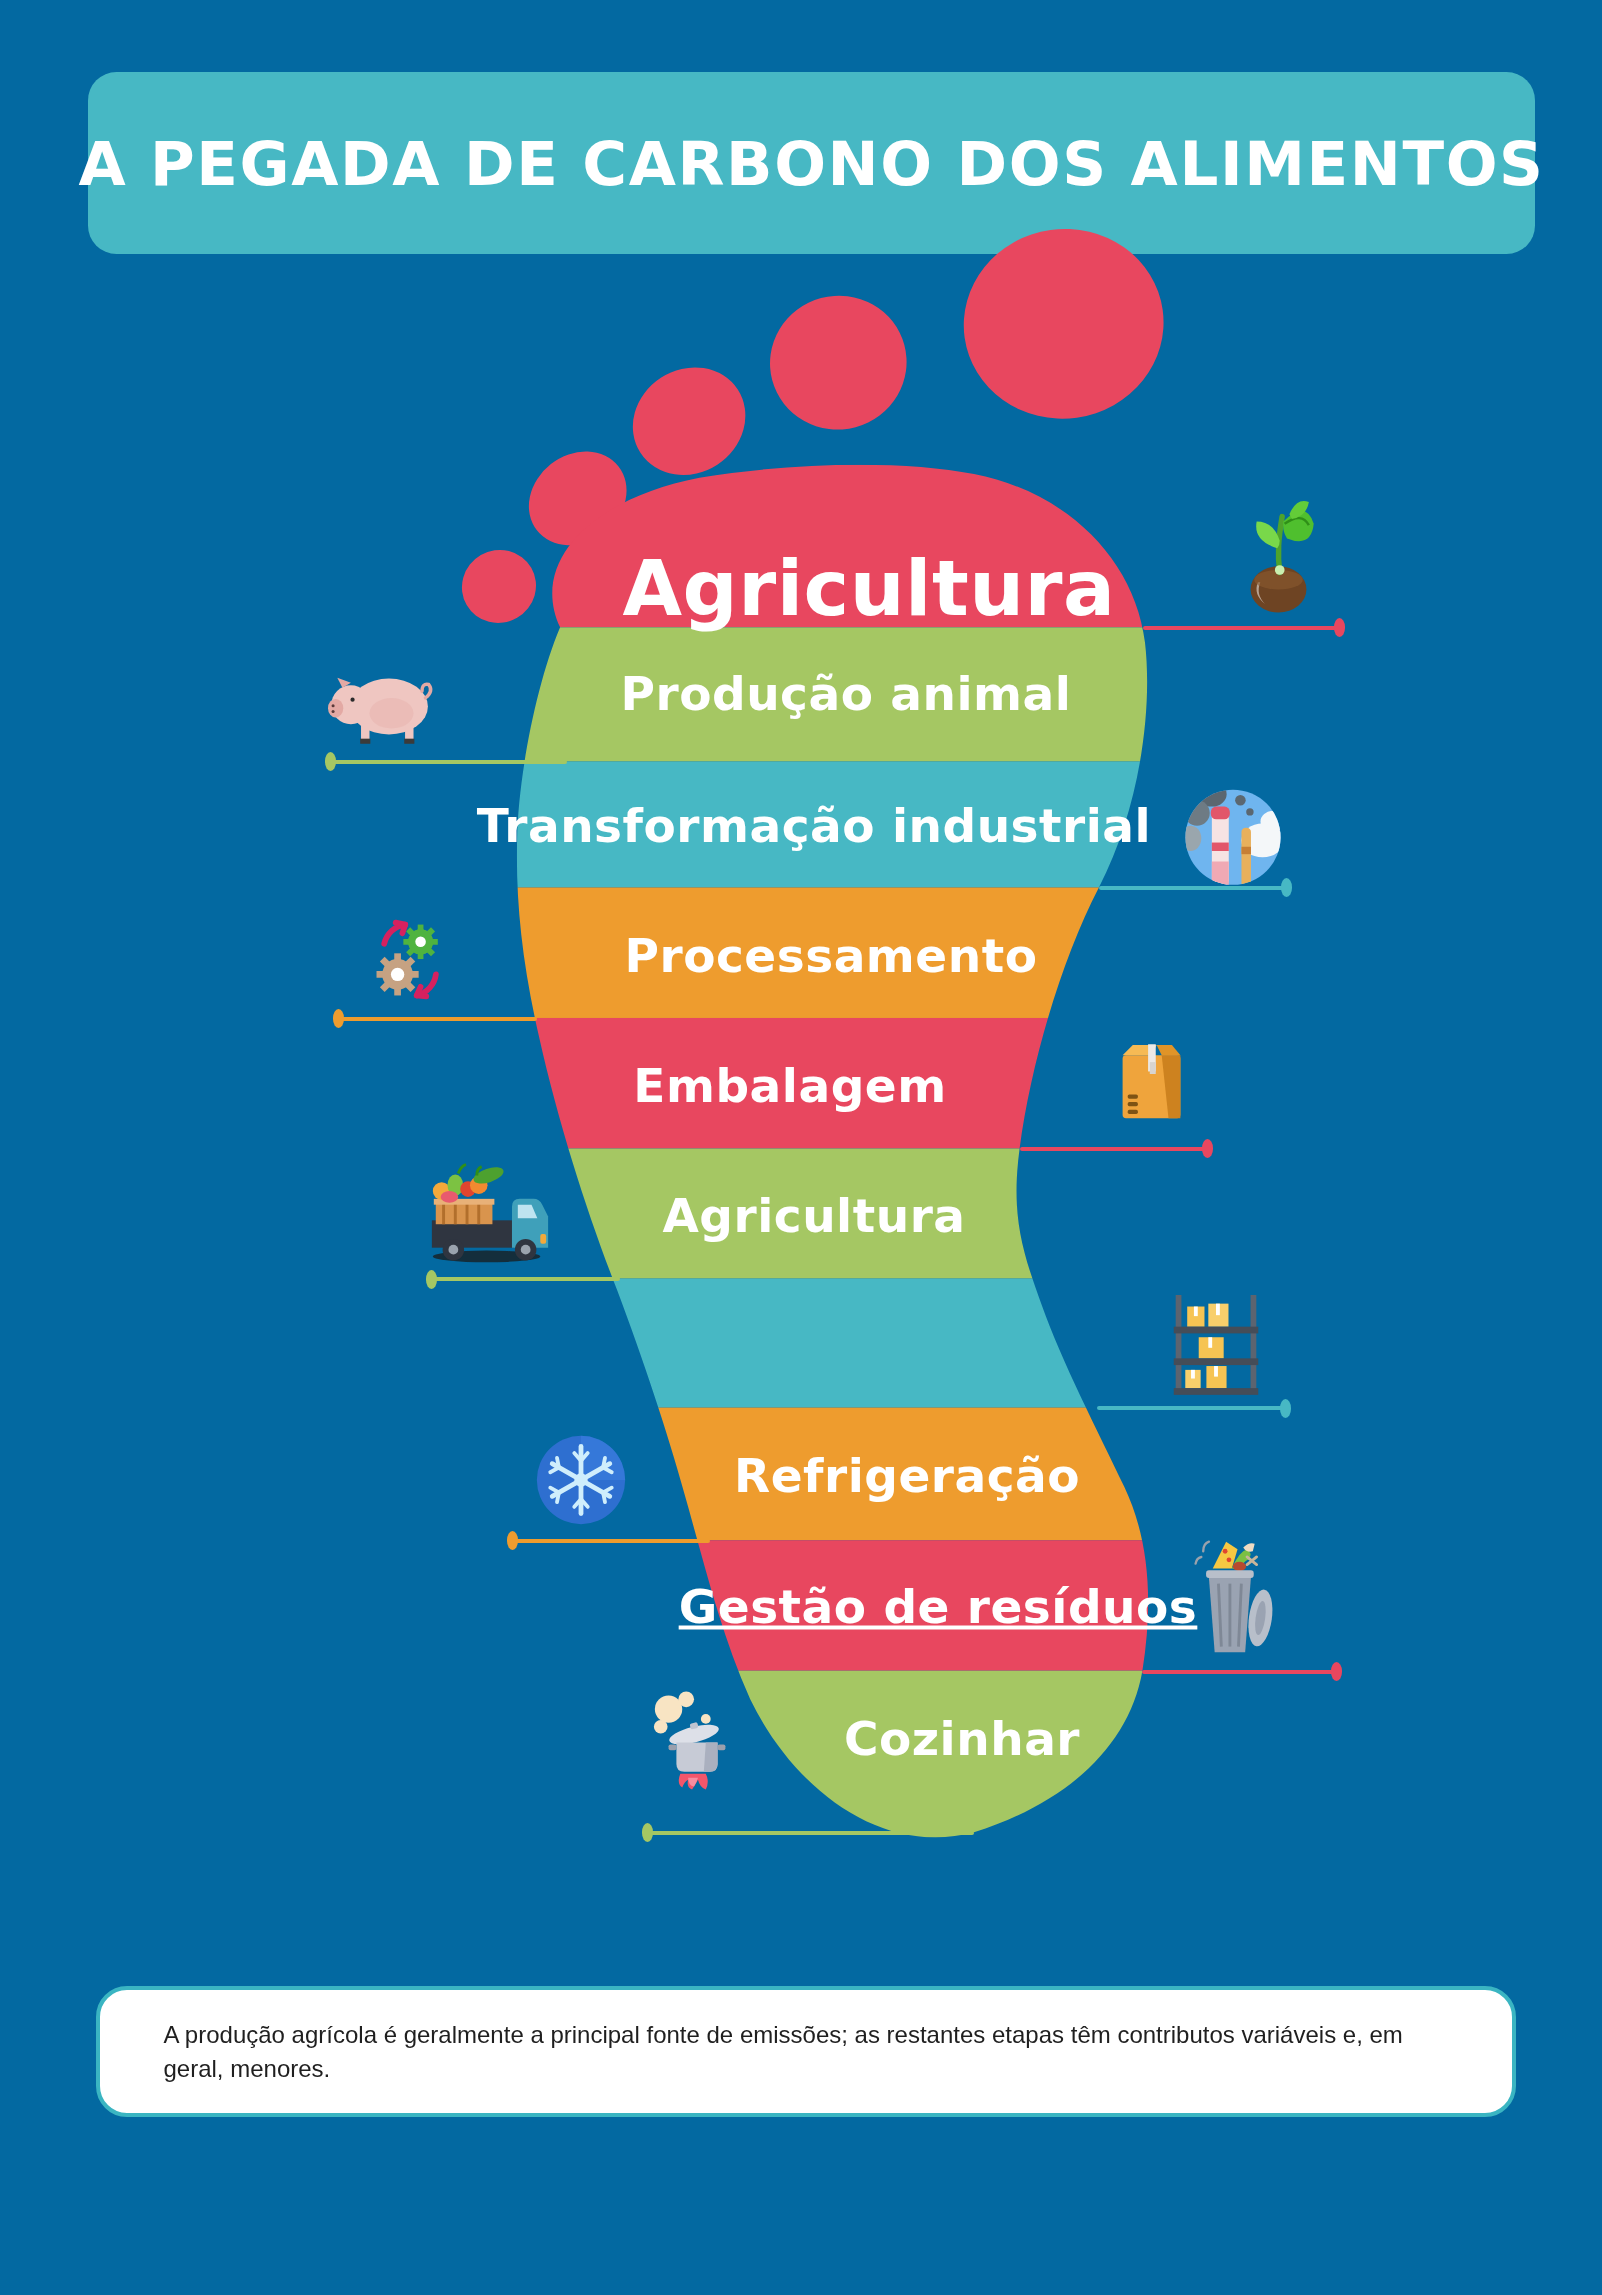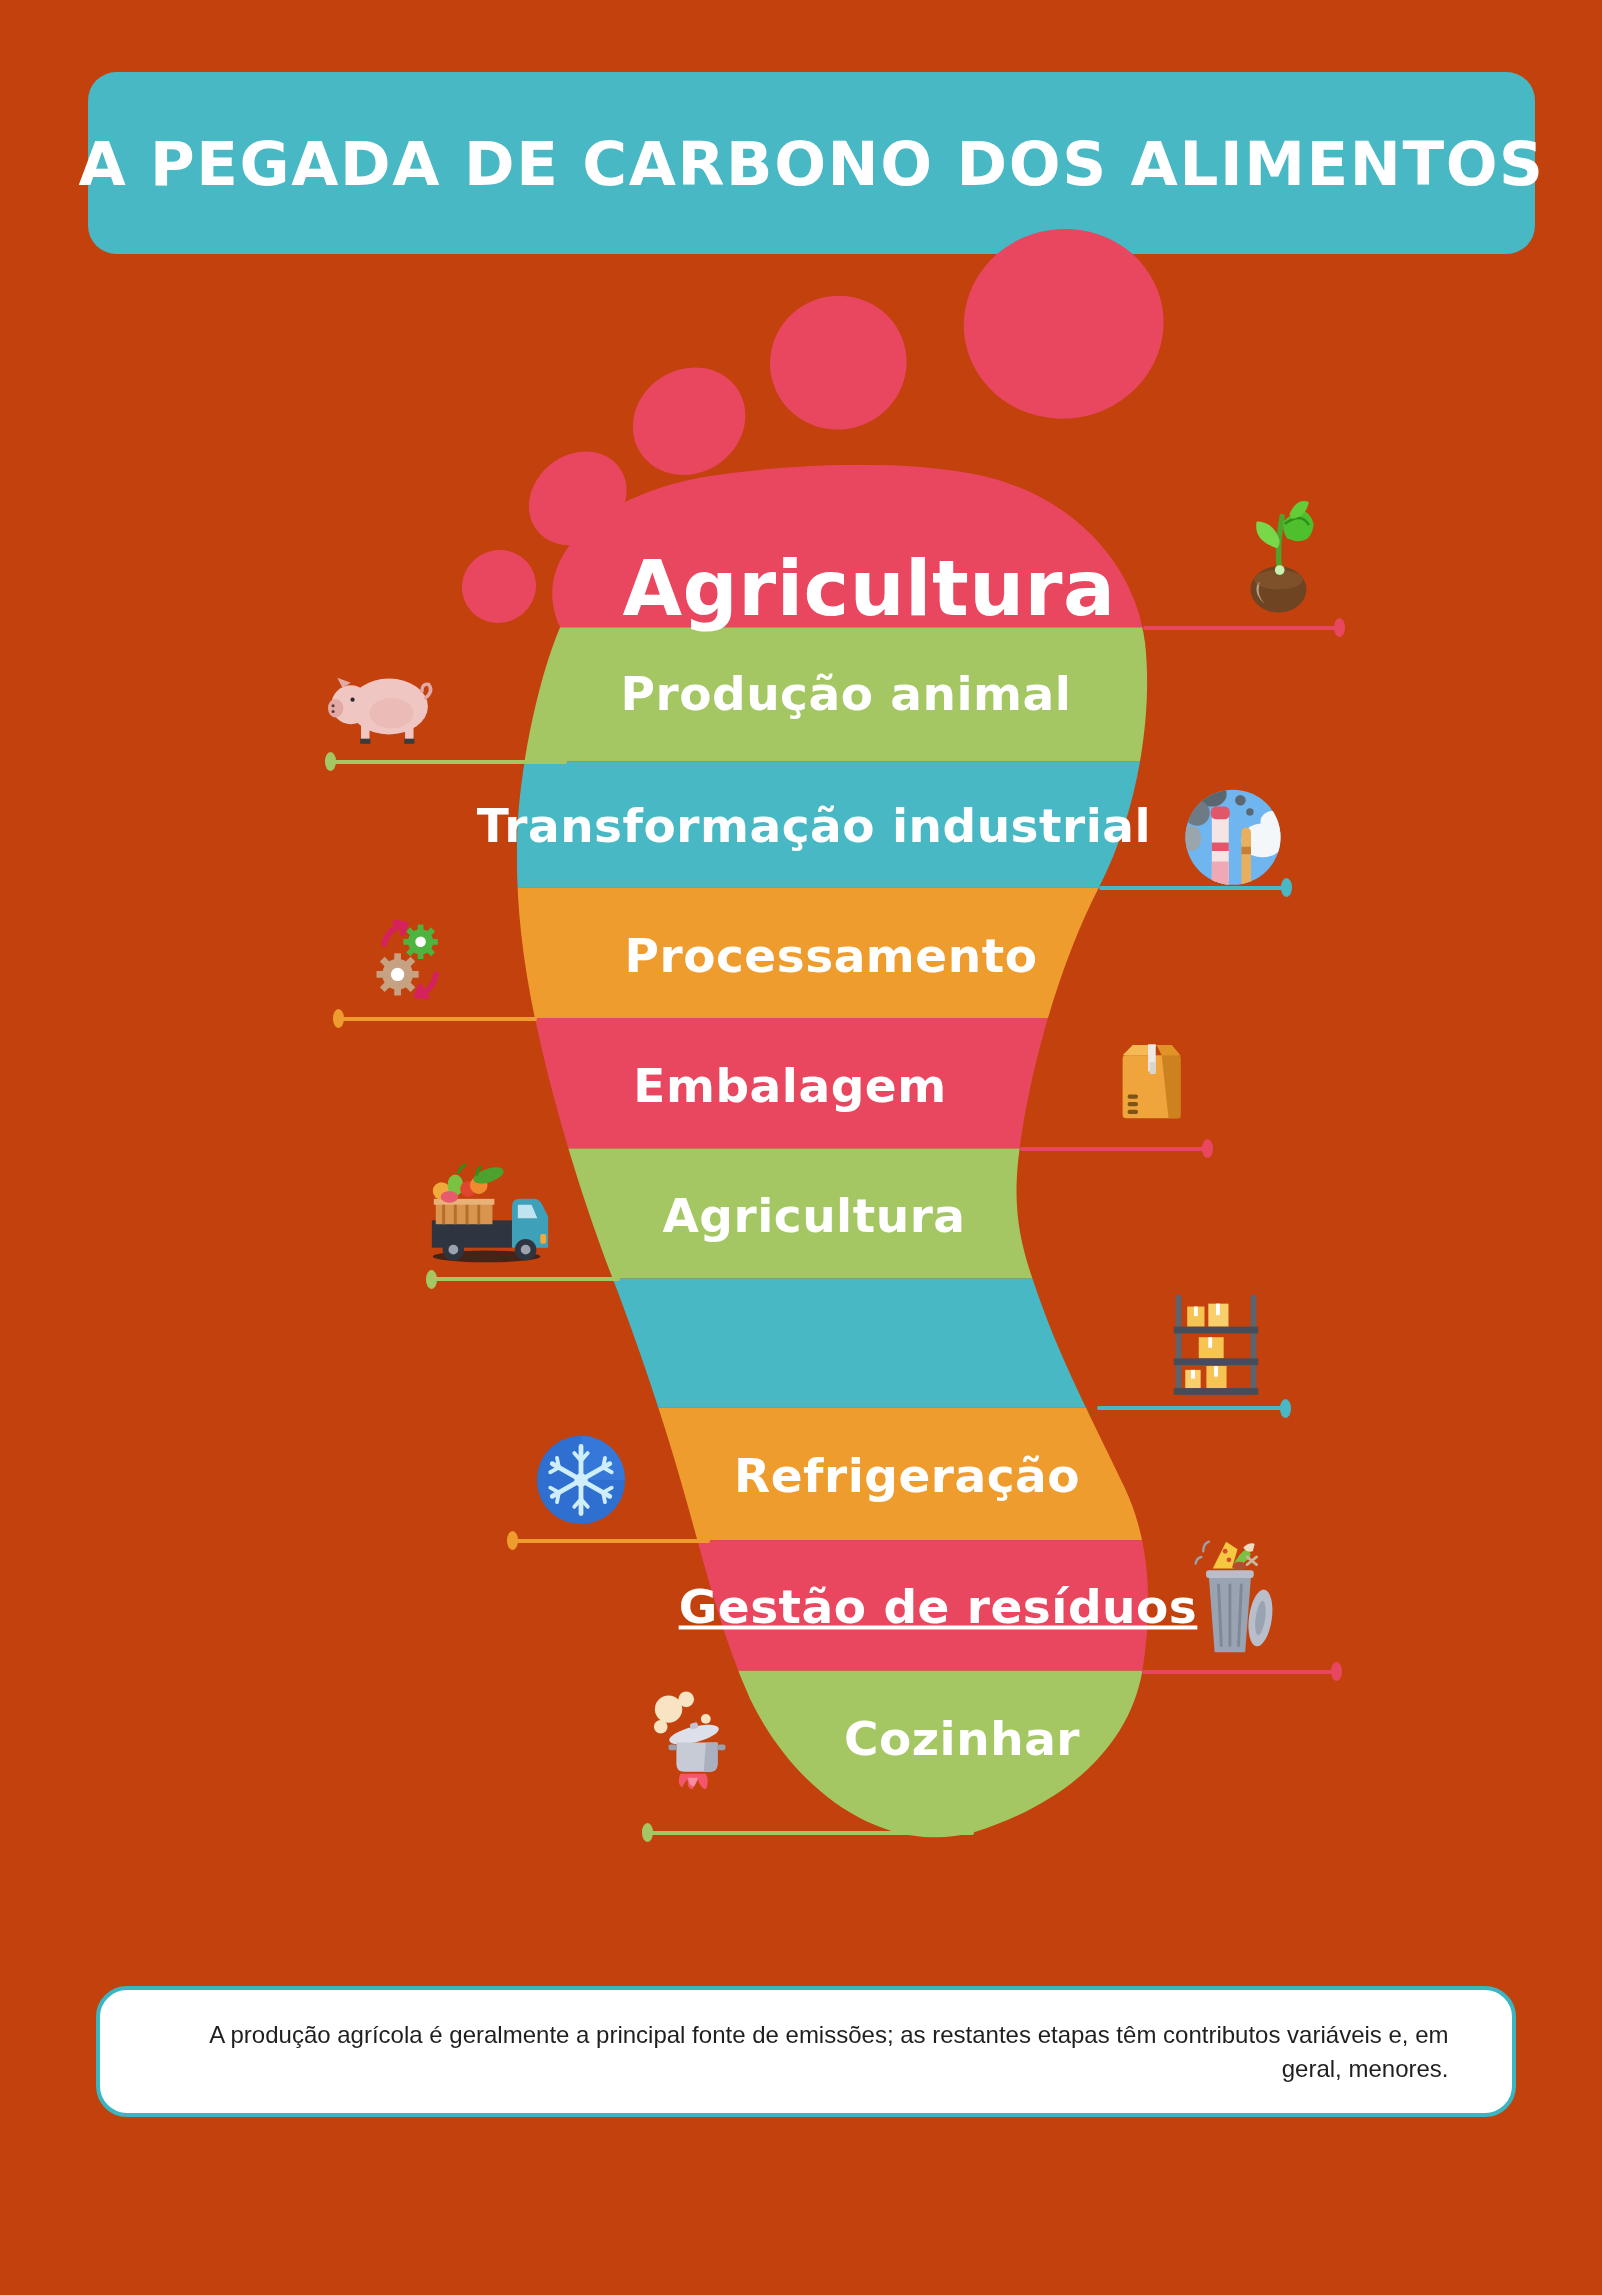--- a/index.html
+++ b/index.html
@@ -1,37 +1,37 @@
 <!DOCTYPE html>
 <html style="font-size:8.3px"><head>
 <meta charset="utf-8">
 <style>
   html,body{margin:0;padding:0;background:#fff;}
-  .canvas{position:relative;width:1602px;height:2295px;background:#c2410c;overflow:hidden;
+  .canvas{position:relative;width:1602px;height:2295px;background:#0369a1;overflow:hidden;
           font-family:"DejaVu Sans","Liberation Sans",sans-serif;}
   .abs{position:absolute;}
   
   .header{left:88px;top:72px;width:1447px;height:182px;border-radius:28.5px;
           display:flex;align-items:center;justify-content:center;}
   .header h1{margin:0;color:#ffffff;font-size:61px;font-weight:bold;letter-spacing:1.6px;white-space:nowrap;}
   
   svg.layer{left:0;top:0;width:1602px;height:2295px;}
   
   .stage-label{color:#ffffff;font-weight:bold;white-space:nowrap;transform:translate(-50%,-50%);
                letter-spacing:0.5px;text-align:center;}
   .size-xl{font-size:77px;}
   .size-md{font-size:47px;}
   
   .line{height:3.6px;border-radius:2.1px;}
   .dot{width:11.4px;height:18.7px;border-radius:50%;}
   
   .caption-box{left:96px;top:1986px;width:1420px;height:131px;border:4.7px solid #3AB5C2;
                border-radius:31px;box-sizing:border-box;background:#ffffff;
                display:flex;align-items:center;justify-content:center;}
-  .caption-box p{margin:0;width:1285px;text-align:right;font-size:24px;line-height:34px;
+  .caption-box p{margin:0;width:1285px;text-align:left;font-size:24px;line-height:34px;
                  color:#1f1f1f;font-family:"Liberation Sans","DejaVu Sans",sans-serif;}
   .icon{position:absolute;}
 </style>
 </head>
 <body>
 
 <div class="canvas">
 
   <div class="abs header" style="background: rgb(71, 184, 196);">
     <h1>A PEGADA DE CARBONO DOS ALIMENTOS</h1>

